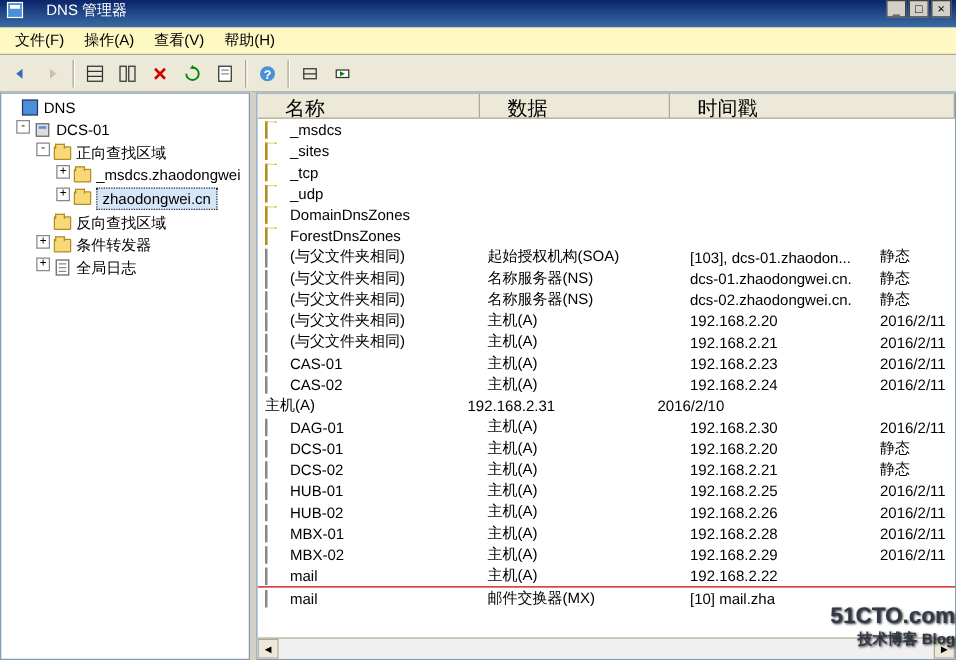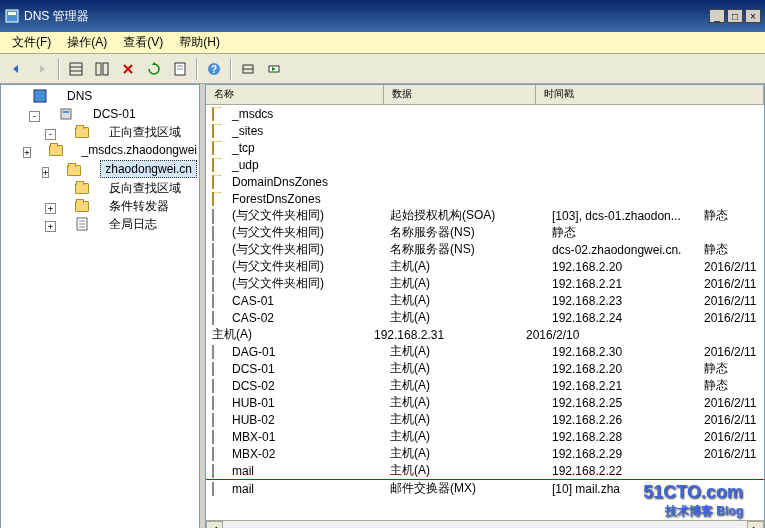--- a/index.html
+++ b/index.html
@@ -1,57 +1,57 @@
 <!DOCTYPE html>
 <html><head>
 <meta charset="utf-8">
 <style>
 * { box-sizing: border-box; margin: 0; padding: 0; }
 body { font-family: "Microsoft YaHei", SimSun, sans-serif; font-size: 12px; background: #d4d0c8; width: 765px; height: 528px; overflow: hidden; position: relative; }
-.titlebar { height: 32px; background: linear-gradient(#0a246a, #3a6ea5); color: #fff; display: flex; align-items: center; padding: 0 4px; }
+.titlebar { height: 22px; background: linear-gradient(#0a246a, #3a6ea5); color: #fff; display: flex; padding: 0 4px; gap: 13px; }
 .titlebar .icon { width: 16px; height: 16px; margin-right: 4px; display: inline-flex; align-items: center; justify-content: center; }
 .titlebar .title { flex: 1; font-size: 12px; }
 .winbtns { display: flex; gap: 2px; }
 .winbtn { width: 16px; height: 14px; background: #d4d0c8; border: 1px solid #404040; display: flex; align-items: center; justify-content: center; font-size: 10px; color: #000; cursor: pointer; }
 .menubar { height: 22px; background: #fef9c3; display: flex; align-items: center; padding: 0 4px; border-bottom: 1px solid #aca899; }
 .menuitem { padding: 2px 8px; cursor: pointer; }
 .toolbar { height: 30px; background: #ece9d8; display: flex; align-items: center; padding: 0 4px; border-bottom: 1px solid #aca899; gap: 2px; }
 .tbtn { width: 24px; height: 24px; border: 1px solid transparent; display: flex; align-items: center; justify-content: center; cursor: pointer; }
 .tsep { width: 2px; height: 22px; border-left: 1px solid #aca899; border-right: 1px solid #fff; margin: 0 2px; }
 .main { display: flex; height: calc(100% - 22px - 22px - 30px); }
 .tree-pane { width: 200px; background: #fff; border: 1px solid #7f9db9; overflow: auto; }
 .splitter { width: 5px; background: #d4d0c8; cursor: ew-resize; }
 .list-pane { flex: 1; background: #fff; border: 1px solid #7f9db9; display: flex; flex-direction: column; overflow: hidden; }
 .cols { display: flex; height: 20px; background: #ece9d8; border-bottom: 1px solid #aca899; }
-.col { border-right: 1px solid #aca899; padding: 2px 8px; font-size: 10px; white-space: nowrap; overflow: hidden; }
+.col { border-right: 1px solid #aca899; padding: 2px 22px; font-size: 16px; white-space: nowrap; overflow: hidden; }
 .col-name { width: 178px; }
 .col-type { width: 162px; }
 .col-data { width: 152px; }
 .col-time { flex: 1; }
 .rows { flex: 1; overflow: auto; }
 .row { display: flex; height: 17px; align-items: center; }
 .row .cell { padding: 0 6px; white-space: nowrap; overflow: hidden; }
 .row .c-name { width: 178px; display: flex; align-items: flex-end; gap: 4px; }
 .row .c-type { width: 162px; }
 .row .c-data { width: 152px; }
 .row .c-time { flex: 1; }
 .ficon { width: 16px; height: 14px; display: inline-block; }
 .folder-icon { background: #f8d878; border: 1px solid #b08f20; border-radius: 1px; height: 11px; width: 14px; position: relative; }
 .folder-icon::before { content: ""; position: absolute; top: -3px; left: 0; width: 6px; height: 3px; background: #f8d878; border: 1px solid #b08f20; border-bottom: none; }
 .rec-icon { width: 14px; height: 12px; background: #fff; border: 1px solid #888; position: relative; }
 .rec-icon::after { content: ""; position: absolute; left: 2px; top: 2px; right: 2px; height: 2px; background: #888; box-shadow: 0 3px 0 #888, 0 6px 0 #888; }
 .redline { height: 1px; background: #c00; }
 .tree { padding: 2px; line-height: 16px; }
-.tnode { display: flex; align-items: flex-end; padding: 1px 0; cursor: pointer; gap: 16px; }
+.tnode { display: flex; align-items: flex-start; padding: 1px 0; cursor: pointer; }
 .expander { width: 11px; height: 11px; border: 1px solid #888; background: #fff; display: flex; align-items: center; justify-content: center; font-size: 9px; line-height: 9px; margin-right: 2px; font-family: monospace; }
 .expander.empty { border: none; background: transparent; }
 .ticon { width: 16px; height: 16px; margin-right: 3px; display: inline-flex; align-items: center; justify-content: center; }
 .tnode.sel .tlabel { background: #d6e6f9; border: 1px dotted #333; padding: 0 4px; }
 .ind { display: inline-block; height: 1px; }
-.watermark { position: absolute; bottom: 8px; right: 22px; color: #1d4ed8; text-shadow: 1px 1px 2px #000; font-size: 18px; font-weight: bold; font-family: Arial; opacity: 0.85; pointer-events: none; }
+.watermark { position: absolute; bottom: 8px; right: 1px; color: #0f172a; text-shadow: 1px 1px 2px #000; font-size: 18px; font-weight: bold; font-family: Arial; opacity: 0.85; pointer-events: none; }
 .watermark .sub { font-size: 12px; display: block; text-align: right; }
 .scrollbar { height: 17px; background: #ece9d8; border-top: 1px solid #aca899; display: flex; }
 .sb-btn { width: 17px; height: 16px; background: #ece9d8; border: 1px solid #aca899; display: flex; align-items: center; justify-content: center; font-size: 9px; }
 .sb-track { flex: 1; background: #f0f0f0; }
 </style>
 </head>
 <body>
 
 <div class="titlebar">
   <span class="icon">
@@ -288,20 +288,21 @@
           <div class="cell c-type">起始授权机构(SOA)</div>
           <div class="cell c-data">[103], dcs-01.zhaodon...</div>
           <div class="cell c-time">静态</div>
         </div>
         <div class="row">
           <div class="cell c-name">
             <span class="ficon"><span class="rec-icon"></span></span>
             <span>(与父文件夹相同)</span>
           </div>
           <div class="cell c-type">名称服务器(NS)</div>
+          <div class="cell c-data">dcs-01.zhaodongwei.cn.</div>
           <div class="cell c-time">静态</div>
         </div>
         <div class="row">
           <div class="cell c-name">
             <span class="ficon"><span class="rec-icon"></span></span>
             <span>(与父文件夹相同)</span>
           </div>
           <div class="cell c-type">名称服务器(NS)</div>
           <div class="cell c-data">dcs-02.zhaodongwei.cn.</div>
           <div class="cell c-time">静态</div>

